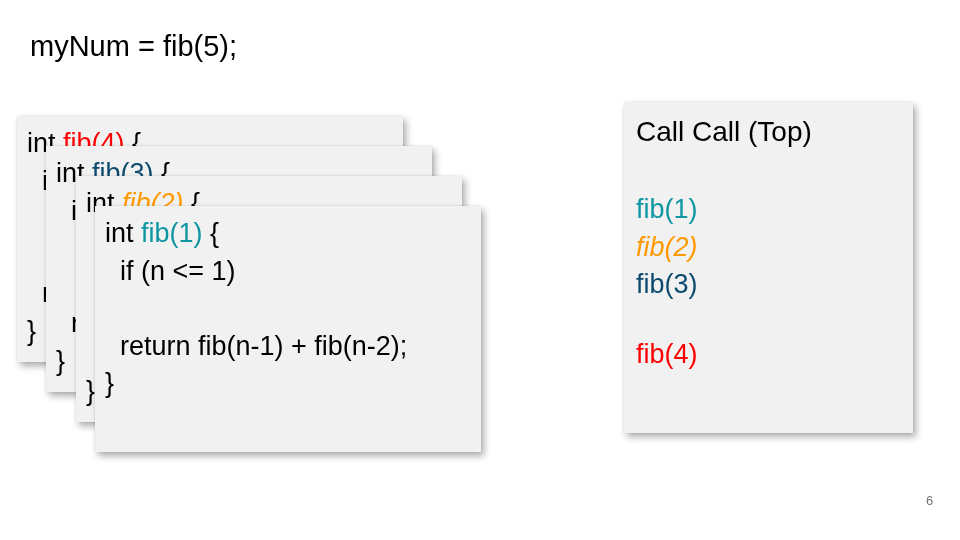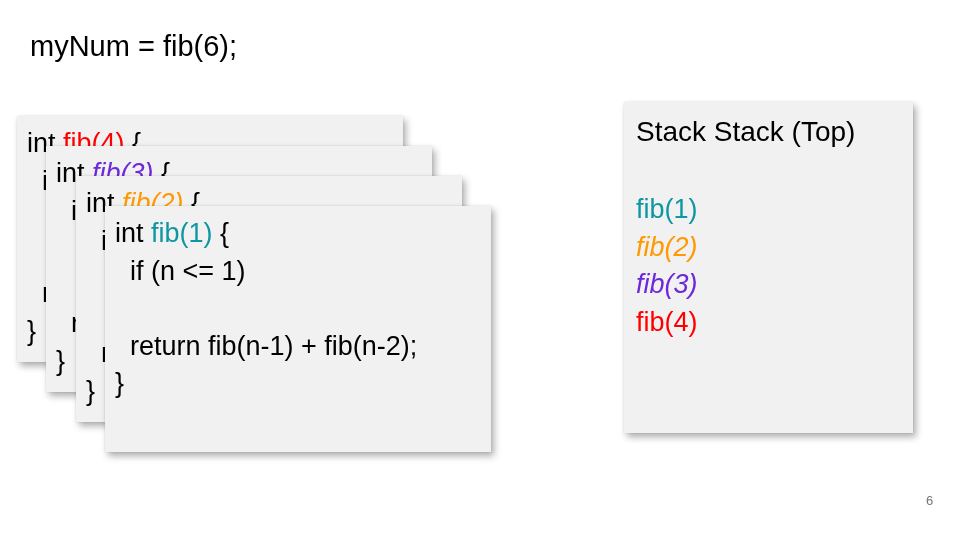--- a/index.html
+++ b/index.html
@@ -23,32 +23,32 @@
   
   .card {
     position: absolute;
     width: 386px; height: 246px;
     background: #f1f1f1;
     box-shadow: 3px 4px 7px rgba(0,0,0,0.32), 0 0 2px rgba(0,0,0,0.10);
   }
   .card-1 { left: 17px;  top: 116px; }
   .card-2 { left: 46px;  top: 146px; }
   .card-3 { left: 76px;  top: 176px; }
-  .card-4 { left: 105px; top: 206px; }
+  .card-4 { left: 95px; top: 206px; }
 
   .code {
     position: absolute;
     left: 10px; top: 9px; right: 6px;
     font-size: 27px;
     line-height: 37.5px;
   }
   .line { white-space: pre; height: 37.5px; }
 
-  .c-red    { color: #ff0000; }
-  .c-blue   { color: #6d28d9; font-style: italic; }
+  .c-red    { color: #ff0000; margin-top: 32px; }
+  .c-blue   { color: #0c4a6e; }
   .c-orange { color: #ff9900; font-style: italic; }
   .c-teal   { color: #0e96a3; }
 
   
   .panel {
     position: absolute;
     left: 624px; top: 102px;
     width: 289px; height: 331px;
     background: #f1f1f1;
     box-shadow: 3px 4px 7px rgba(0,0,0,0.32), 0 0 2px rgba(0,0,0,0.10);
@@ -75,21 +75,21 @@
   .page-num {
     position: absolute;
     left: 926px; top: 493px;
     font-size: 13px;
     color: #757575;
   }
 </style>
 </head>
 <body>
 
-<div class="slide-title">myNum = fib(6);</div>
+<div class="slide-title">myNum = fib(5);</div>
 
 <div class="card card-1">
   <div class="code">
     <div class="line"><span>int </span><span class="c-red">fib(4)</span><span> {</span></div>
     <div class="line">  if (n &lt;= 1)</div>
     <div class="line"><span>    return </span><span class="c-red">n</span><span>;</span></div>
     <div class="line"></div>
     <div class="line">  return fib(n-1) + fib(n-2);</div>
     <div class="line">}</div>
   </div>
@@ -121,21 +121,21 @@
   <div class="code">
     <div class="line"><span>int </span><span class="c-teal">fib(1)</span><span> {</span></div>
     <div class="line">  if (n &lt;= 1)</div>
     <div class="line"></div>
     <div class="line">  return fib(n-1) + fib(n-2);</div>
     <div class="line">}</div>
   </div>
 </div>
 
 <div class="panel">
-  <div class="panel-title">Stack Stack (Top)</div>
+  <div class="panel-title">Call Call (Top)</div>
   <div class="stack-list">
     <div class="stack-item c-teal">fib(1)</div>
     <div class="stack-item c-orange">fib(2)</div>
     <div class="stack-item c-blue">fib(3)</div>
     <div class="stack-item c-red">fib(4)</div>
   </div>
 </div>
 
 <div class="page-num">6</div>
 

